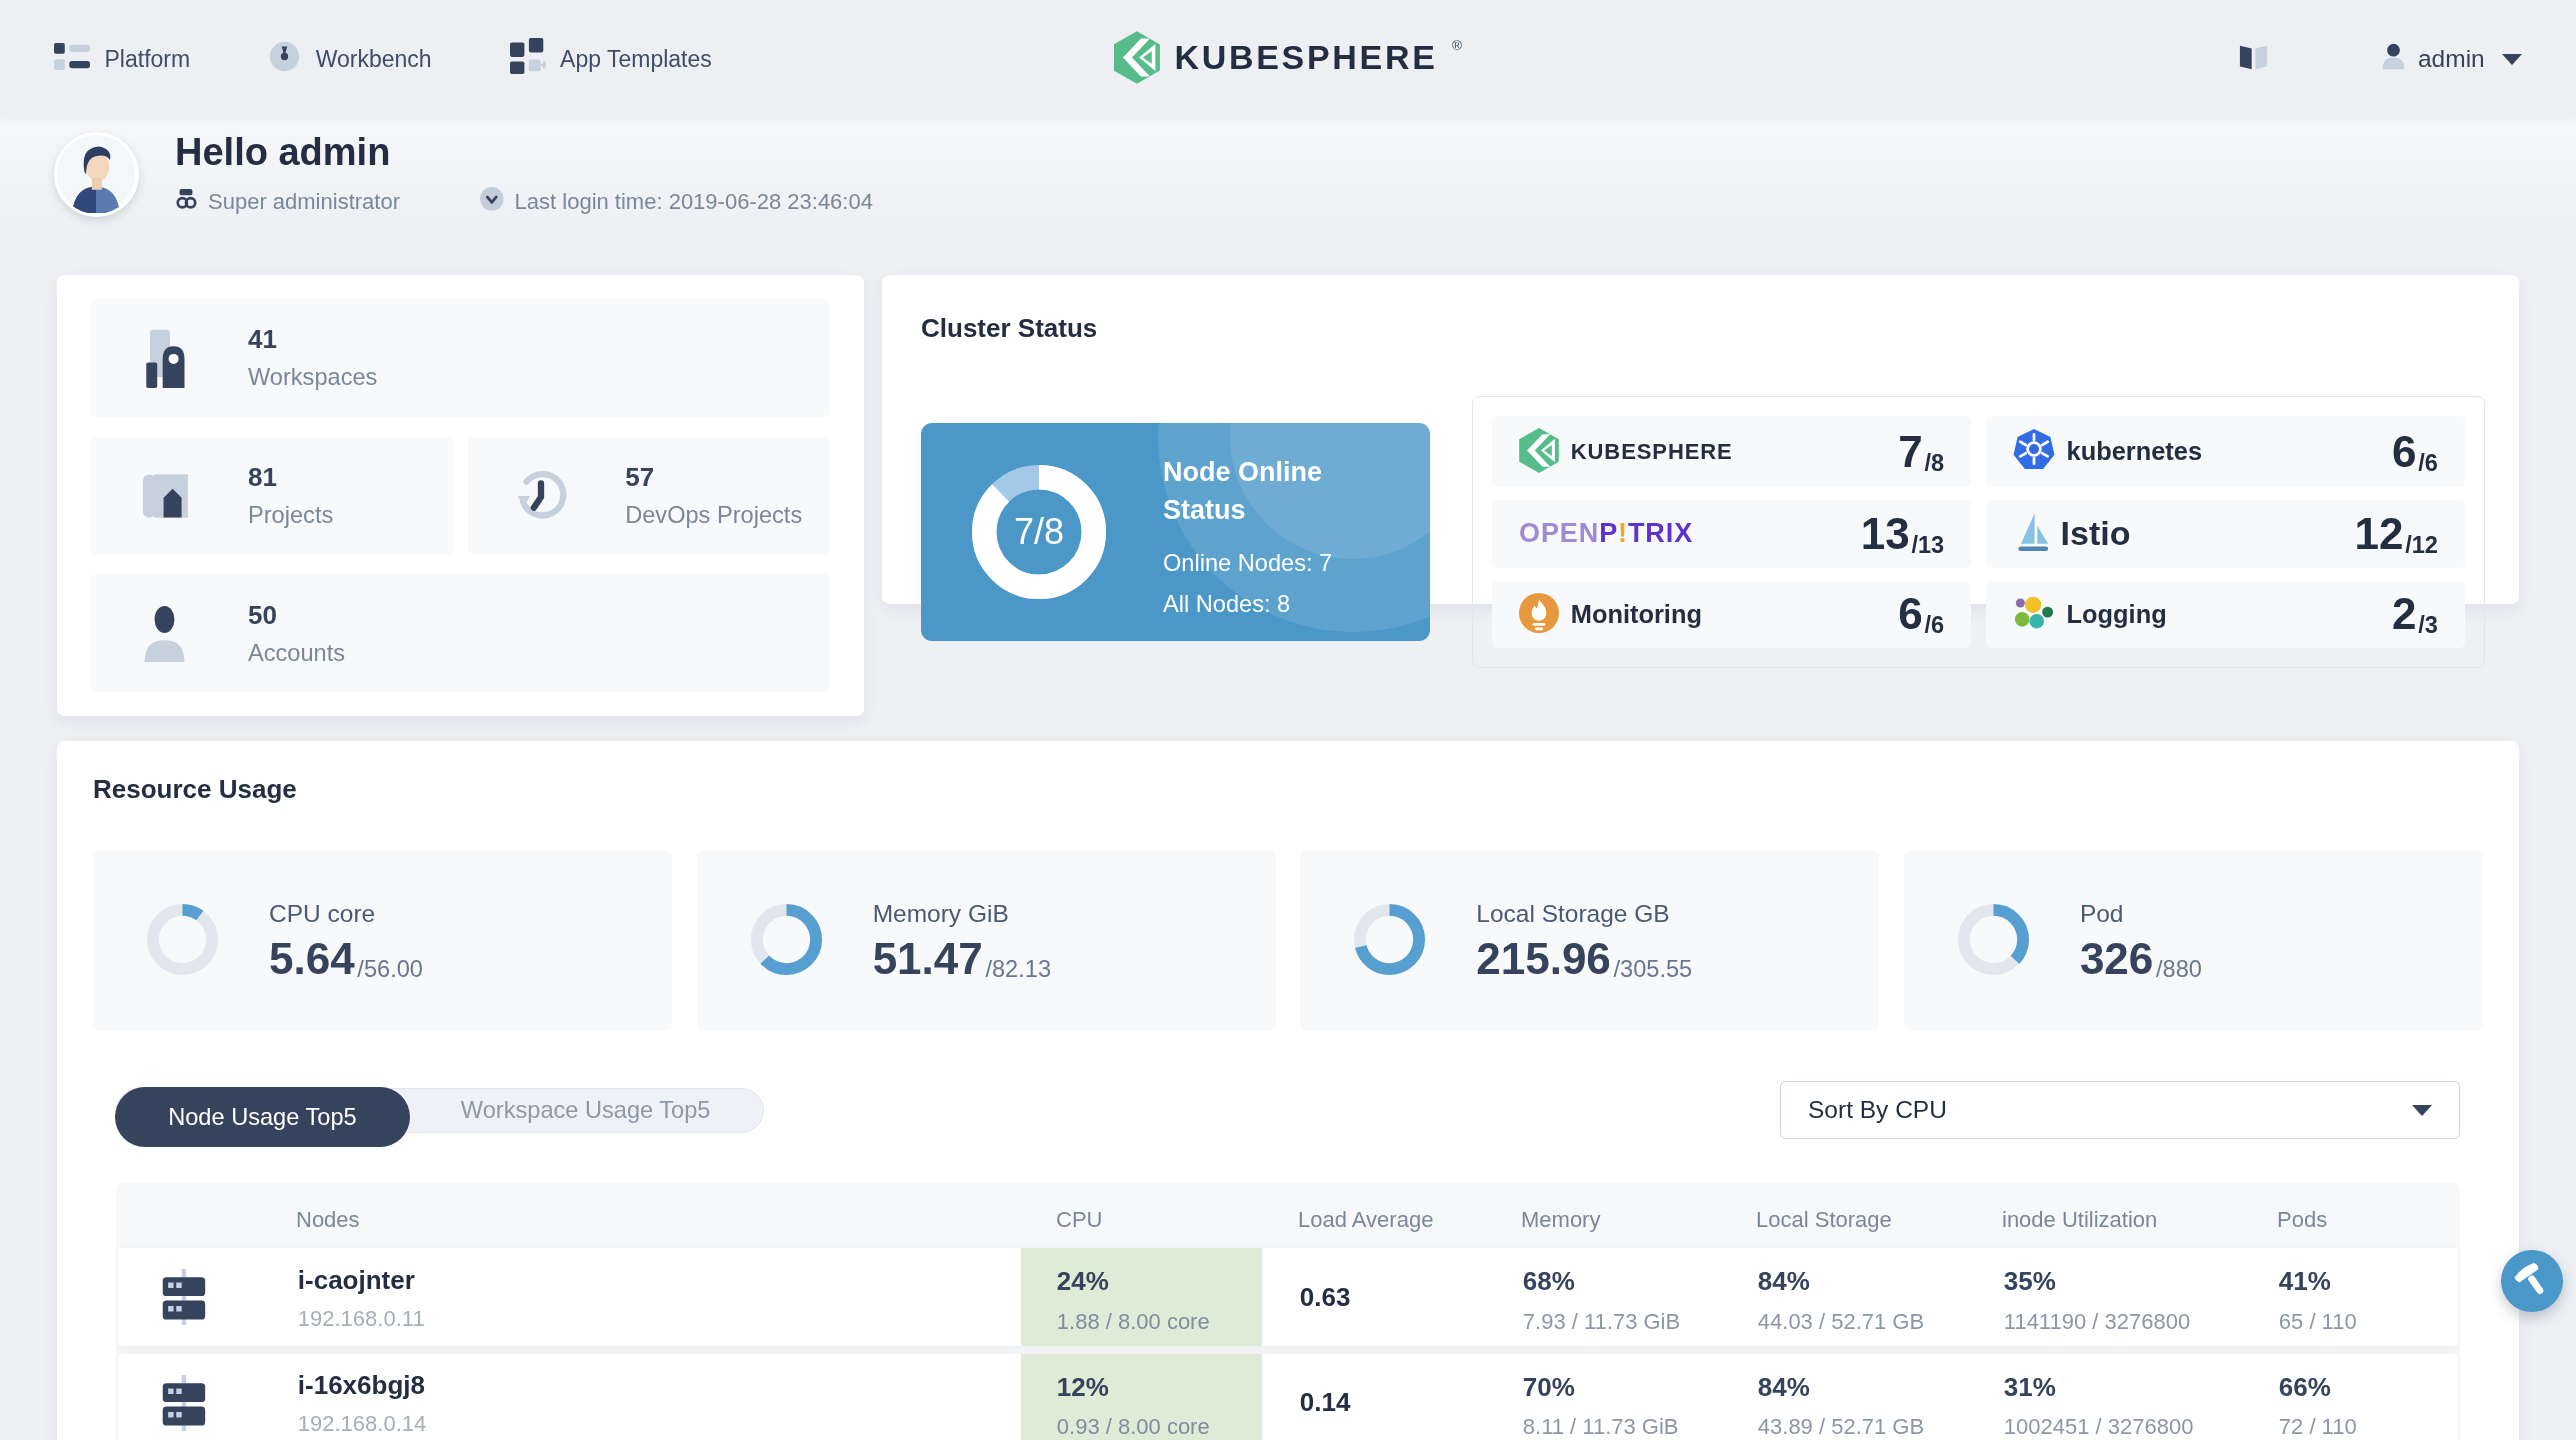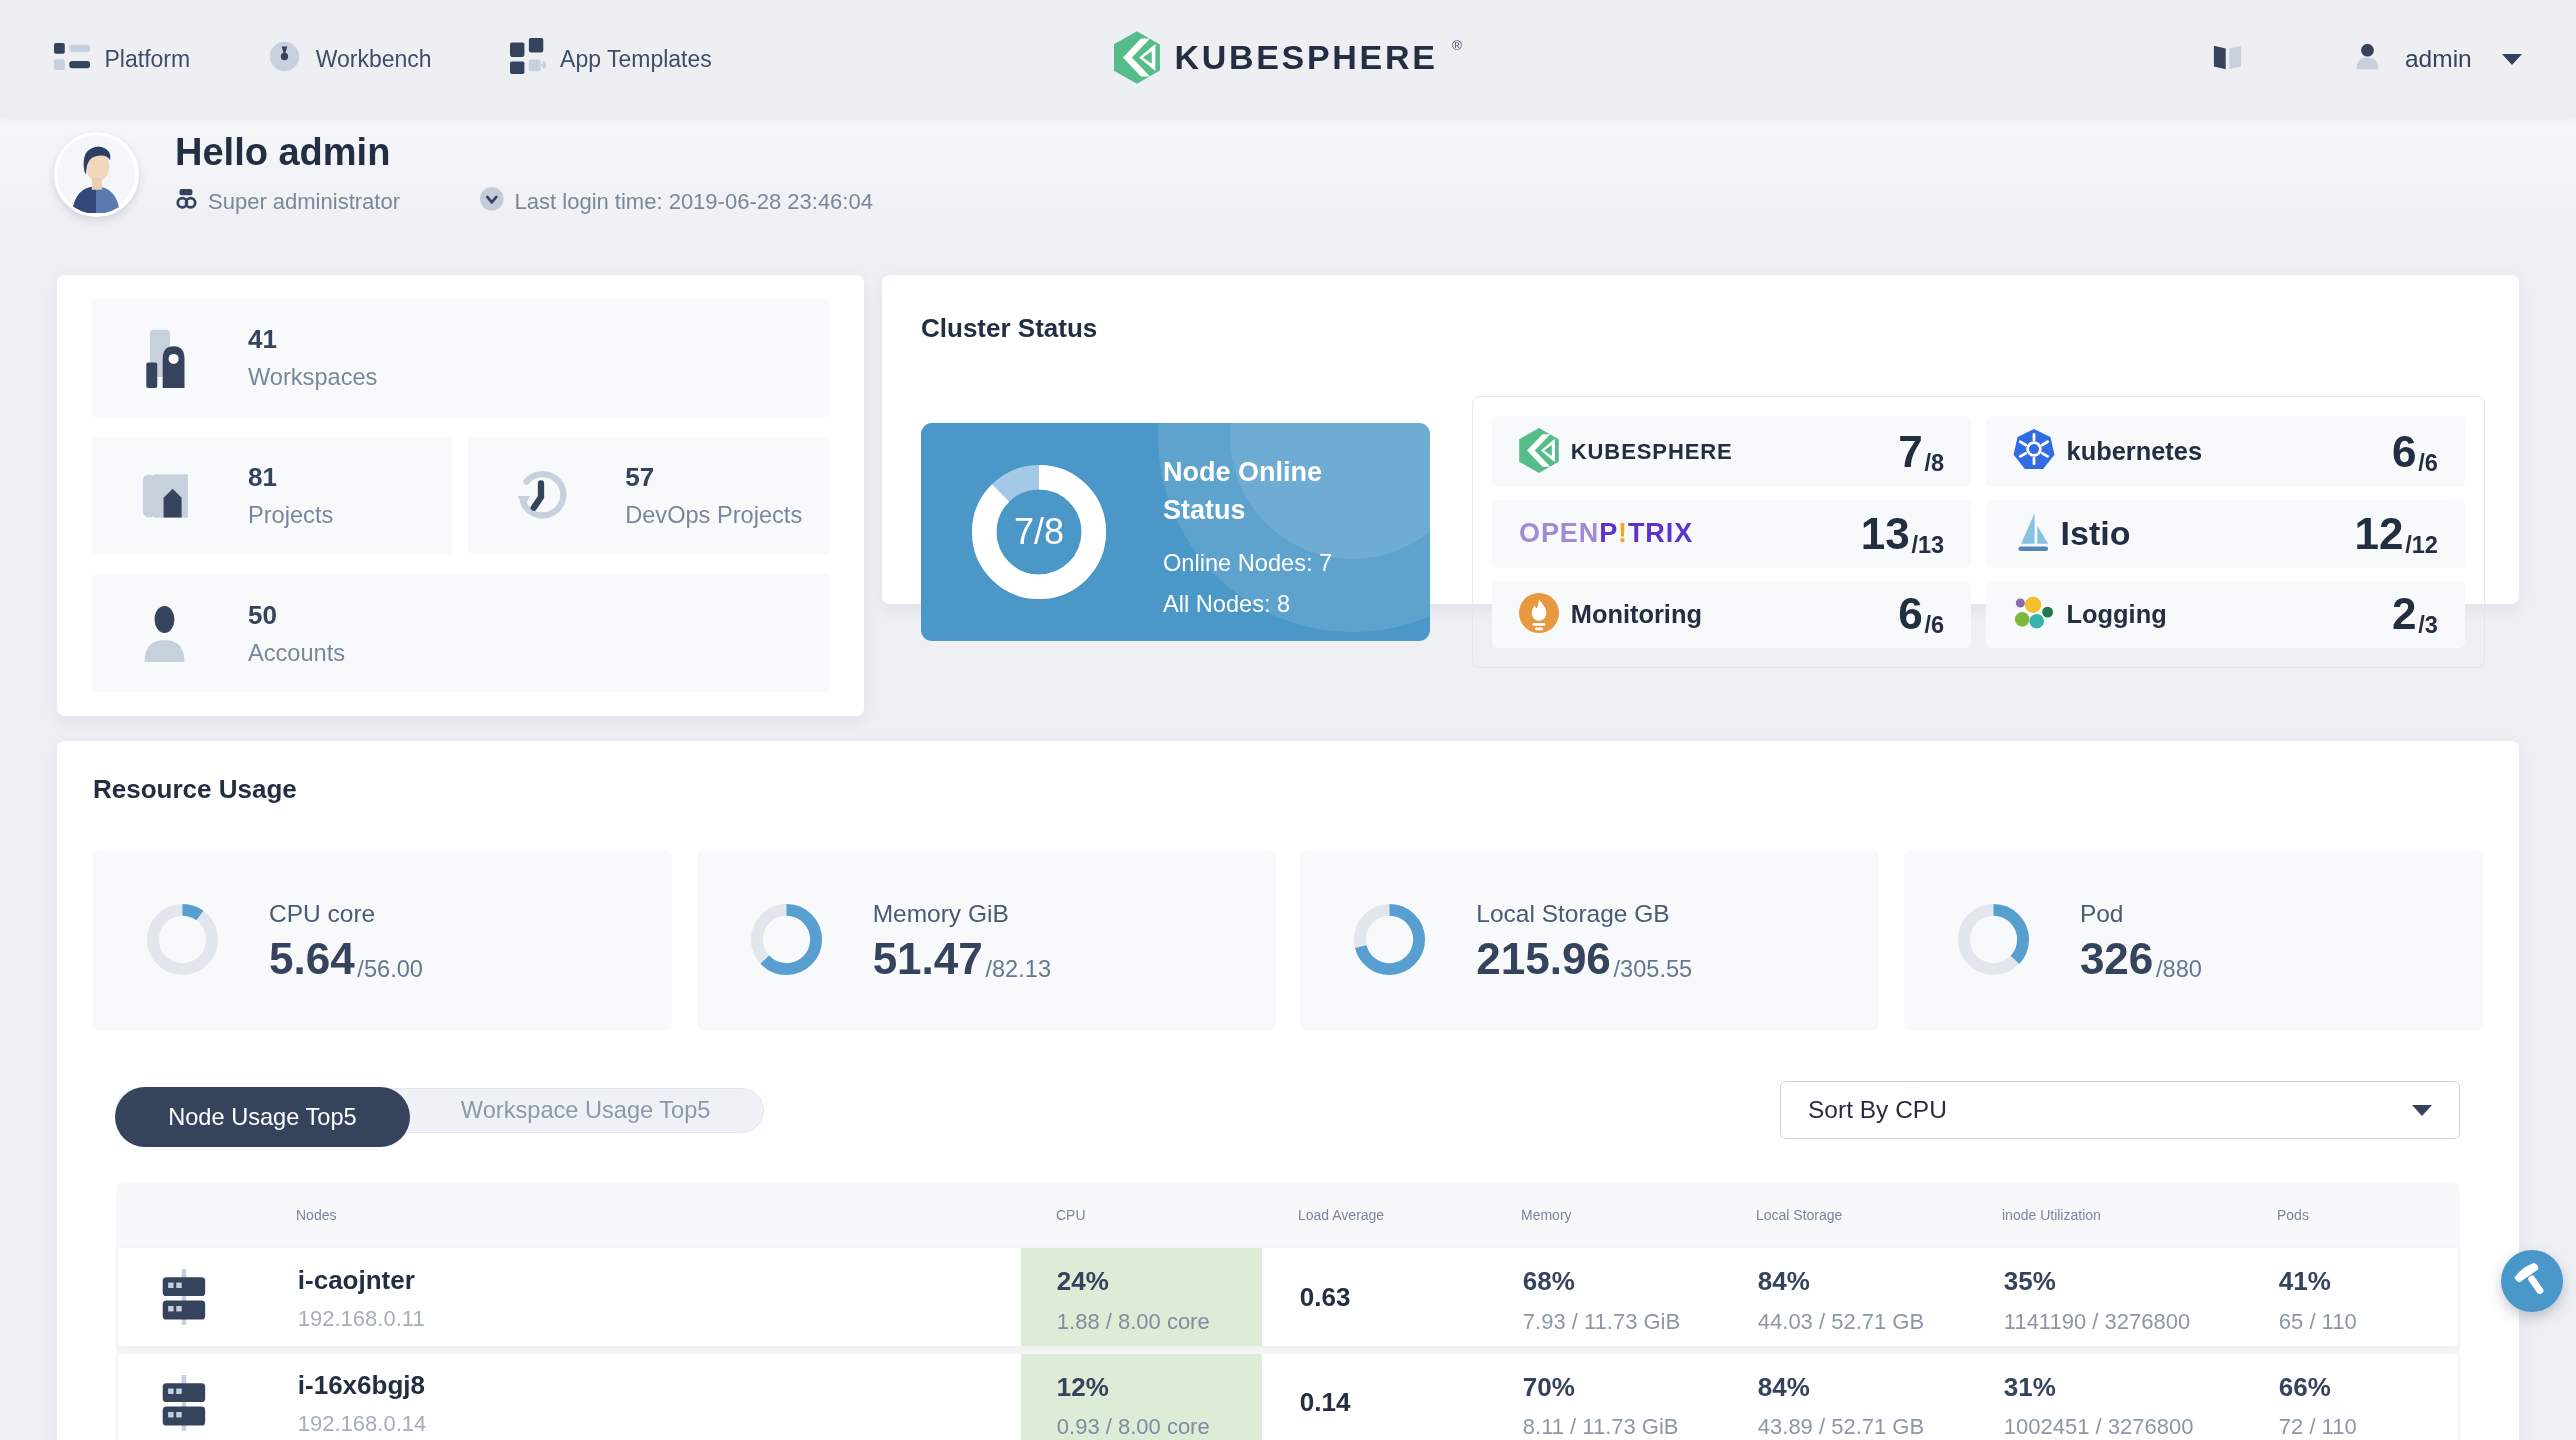--- a/index.html
+++ b/index.html
@@ -10,21 +10,21 @@
   
   .nav { height:118px; display:flex; align-items:center; padding:0 54px; background:#edeff3;
          box-shadow:0 1.8px 5.4px rgba(36,46,66,.06); position:relative; z-index:5; }
   .nav-left { display:flex; align-items:center; gap:78px; }
   .nav-item { display:flex; align-items:center; gap:14.5px; font-size:23px; color:#3f4d68; cursor:pointer; }
   .nav-logo { position:absolute; left:50%; top:50%; transform:translate(-50%,-50%);
               display:flex; align-items:flex-start; gap:14.5px; }
   .logo-text { font-size:34px; font-weight:700; letter-spacing:2.7px; color:#242e42; line-height:53px; }
   .logo-reg { font-size:13.6px; color:#3f4d68; margin-top:7.3px; }
   .nav-right { margin-left:auto; display:flex; align-items:center; gap:109px; }
-  .nav-user { display:flex; align-items:center; gap:23px; font-size:24.5px; color:#36435c; cursor:pointer; }
+  .nav-user { display:flex; align-items:center; gap:10px; font-size:24.5px; color:#36435c; cursor:pointer; }
   .caret-down { width:0; height:0; border-left:10px solid transparent; border-right:10px solid transparent;
                 border-top:11.8px solid #36435c; margin-left:7.3px; }
 
   
   .hello { display:flex; align-items:center; padding:0 54px; height:113px;
            background:linear-gradient(180deg, rgba(255,255,255,.45), rgba(255,255,255,0)); }
   .avatar { width:85px; height:85px; border-radius:50%; background:#fff; border:3.6px solid #fff;
             box-shadow:0 3.6px 9px rgba(36,46,66,.15); overflow:hidden; flex:0 0 auto; }
   .hello-text { margin-left:36px; }
   .hello-text h1 { font-size:38px; font-weight:600; color:#242e42; line-height:1.1; }
@@ -99,21 +99,21 @@
          padding:0 53px; height:100%; border-radius:30px; cursor:pointer; }
   .tab.active { background:#36435c; color:#fff; margin:-1.8px; height:60px; }
   .select { margin-left:auto; margin-right:23px; width:680px; height:58px; background:#fff;
             border:1.8px solid #c9d3df; border-radius:5.4px; display:flex; align-items:center;
             padding:0 27px; font-size:24.5px; color:#242e42; cursor:pointer; }
   .select .caret-down { margin-left:auto; }
 
   
   .table-wrap { margin:44px 23px 0; background:#f6f8fa; border-radius:7.3px 7.3px 0 0; }
   .thead { position:relative; height:65px; }
-  .th { position:absolute; top:23.6px; font-size:14px; color:#79879c; }
+  .th { position:absolute; top:23.6px; font-size:22px; color:#79879c; }
   .trow { position:relative; height:98px; background:#fff; border-radius:3.6px; margin:0 1.8px 7.3px;
           box-shadow:0 2.7px 7.3px rgba(36,46,66,.05); overflow:hidden; cursor:pointer; }
   .c-icon { position:absolute; left:40px; top:21px; }
   .c-name { position:absolute; left:180px; top:16.3px; }
   .node-name { font-size:26px; font-weight:600; color:#242e42; }
   .node-ip { font-size:22px; color:#a5aebb; margin-top:10px; }
   .c-cpu { position:absolute; left:903px; top:0; width:241px; height:100%;
            background:#ddebd7; padding:18px 0 0 36px; }
   .pct { font-size:26px; font-weight:700; color:#36435c; }
   .detail { font-size:22px; color:#7e8da0; margin-top:11.8px; }

